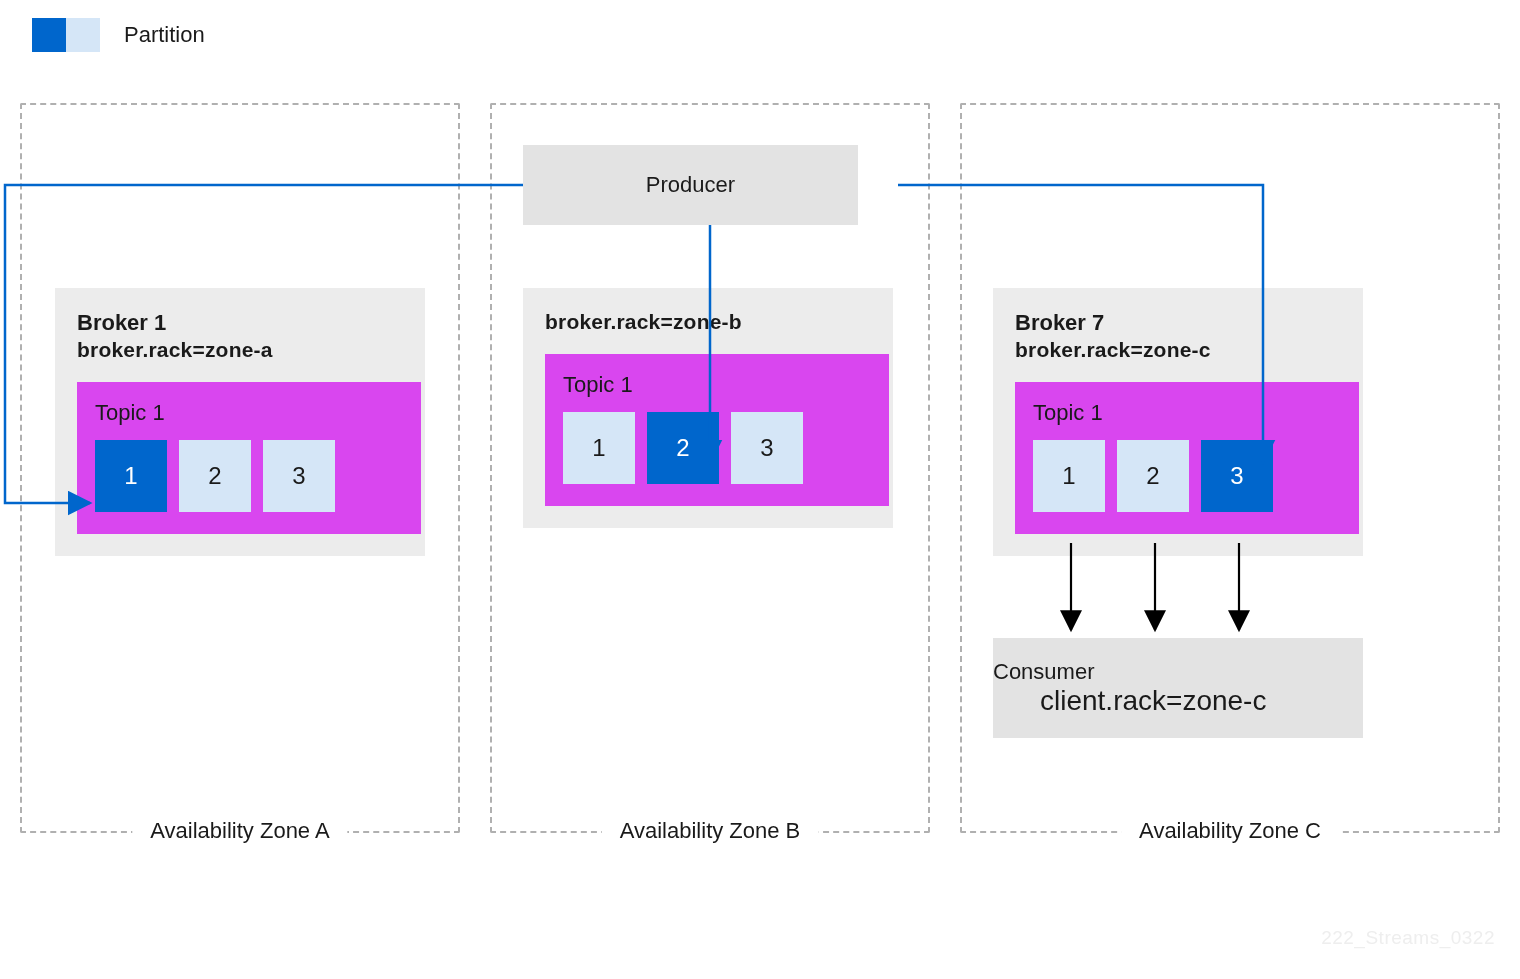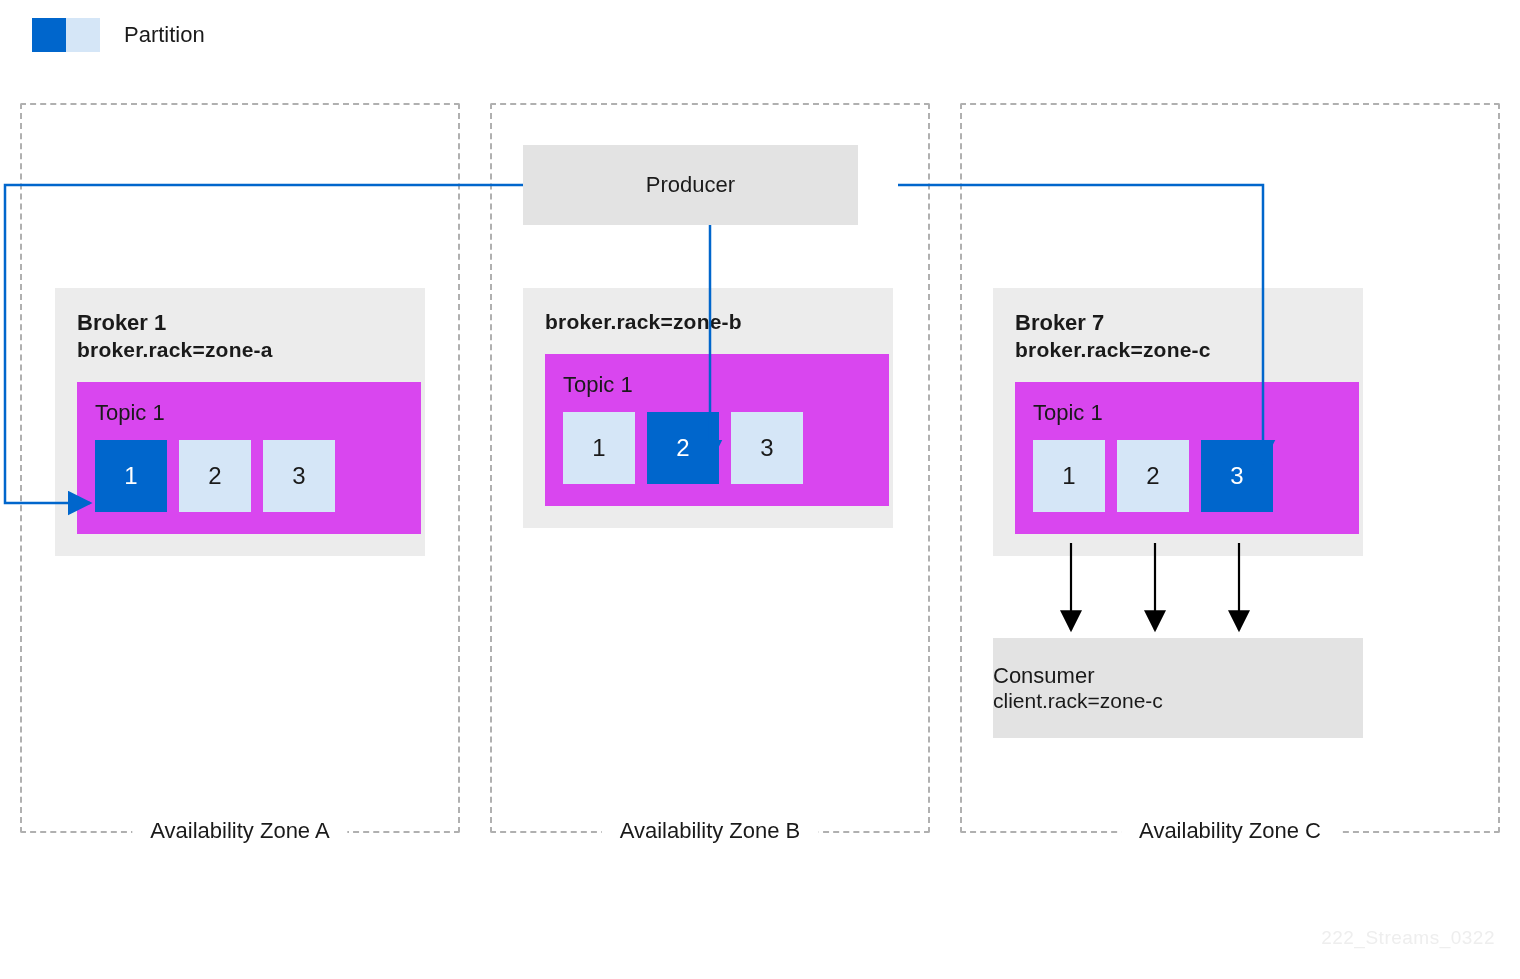--- a/index.html
+++ b/index.html
@@ -84,21 +84,21 @@
     #broker-2 { left: 523px; top: 288px; width: 370px; }
     #broker-3 { left: 993px; top: 288px; width: 370px; }
 
     .consumer {
       position: absolute;
       left: 993px; top: 638px; width: 370px; height: 100px;
       background: #e3e3e3;
       display: flex; flex-direction: column; justify-content: center;
     }
     .consumer-title { font-size: 22px; }
-    .consumer-sub   { font-size: 21px; }
+    .consumer-sub   { font-size: 28px; margin-left: 47px; }
 
     svg.overlay {
       position: absolute; left: 0; top: 0; width: 1520px; height: 979px;
       pointer-events: none;
     }
 
     .watermark {
       position: absolute;
       right: 25px;
       bottom: 30px;

